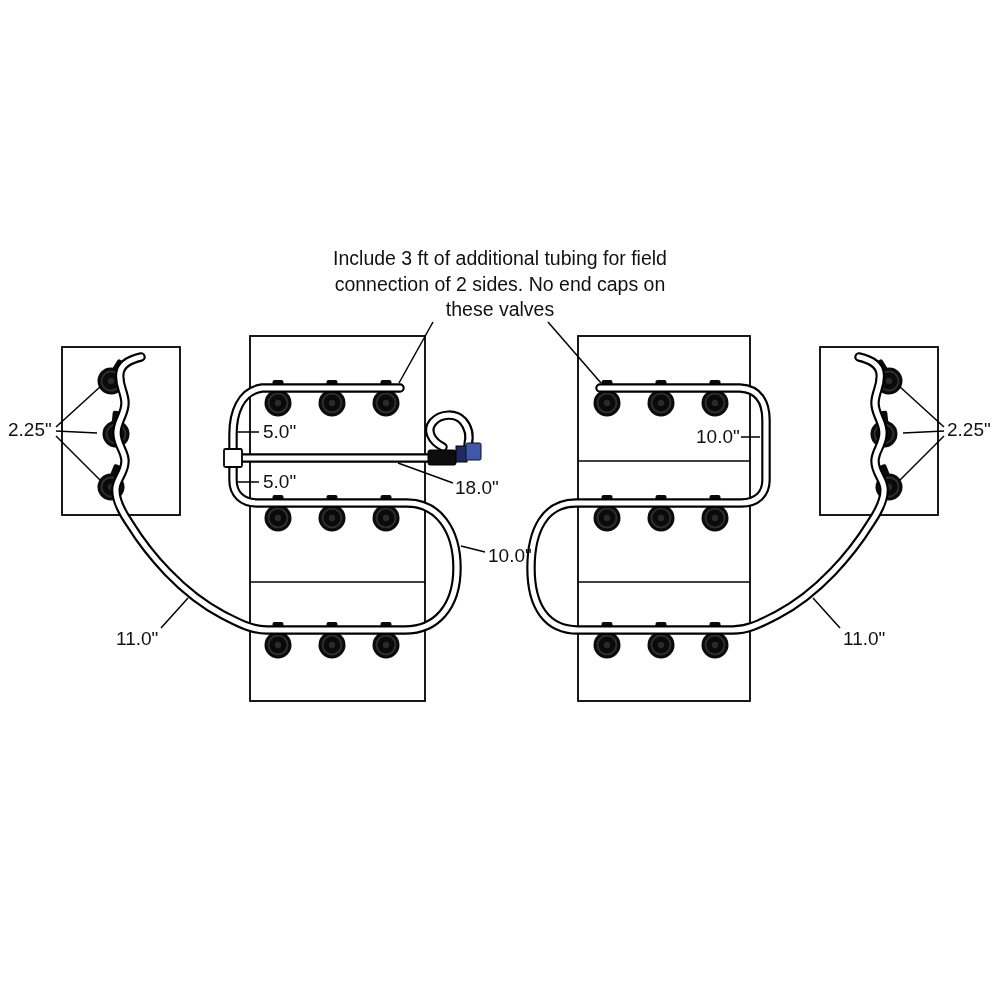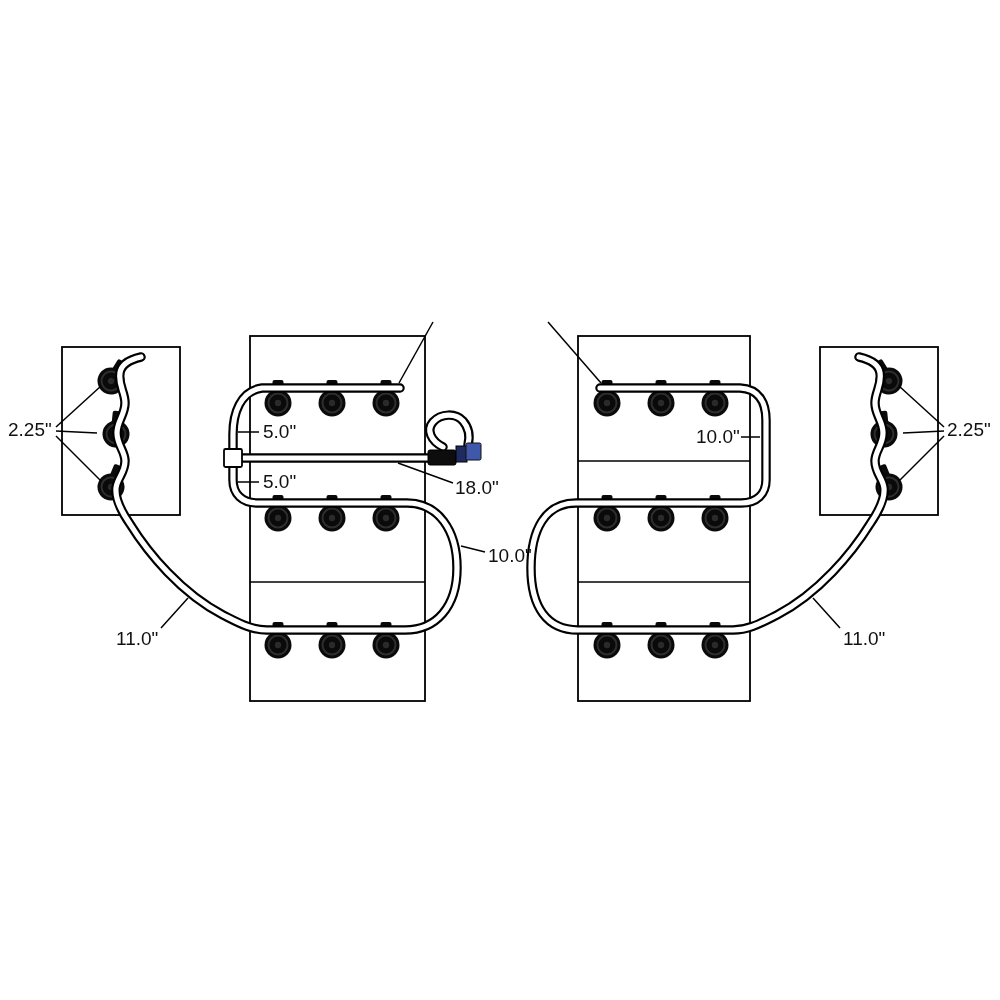--- a/index.html
+++ b/index.html
@@ -145,20 +145,25 @@
     <line class="leader" x1="944" y1="436" x2="899" y2="481"></line>
     <line class="leader" x1="259" y1="432" x2="238" y2="432"></line>
     <line class="leader" x1="259" y1="482" x2="238" y2="482"></line>
     <line class="leader" x1="453" y1="483" x2="398" y2="463"></line>
     <line class="leader" x1="741" y1="437" x2="760" y2="437"></line>
     <line class="leader" x1="485" y1="552" x2="461" y2="546"></line>
     <line class="leader" x1="161" y1="628" x2="188" y2="598"></line>
     <line class="leader" x1="840" y1="628" x2="813" y2="598"></line>
   </svg>
 
+  <div id="annotation">
+    <div>Include 3 ft of additional tubing for field</div>
+    <div>connection of 2 sides. No end caps on</div>
+    <div>these valves</div>
+  </div>
 
   <div class="lbl" style="left:8px;top:420px;">2.25"</div>
   <div class="lbl" style="left:947px;top:420px;">2.25"</div>
   <div class="lbl" style="left:263px;top:422px;">5.0"</div>
   <div class="lbl" style="left:263px;top:472px;">5.0"</div>
   <div class="lbl" style="left:455px;top:478px;">18.0"</div>
   <div class="lbl" style="left:696px;top:427px;">10.0"</div>
   <div class="lbl" style="left:488px;top:546px;">10.0"</div>
   <div class="lbl" style="left:116px;top:629px;">11.0"</div>
   <div class="lbl" style="left:843px;top:629px;">11.0"</div>

